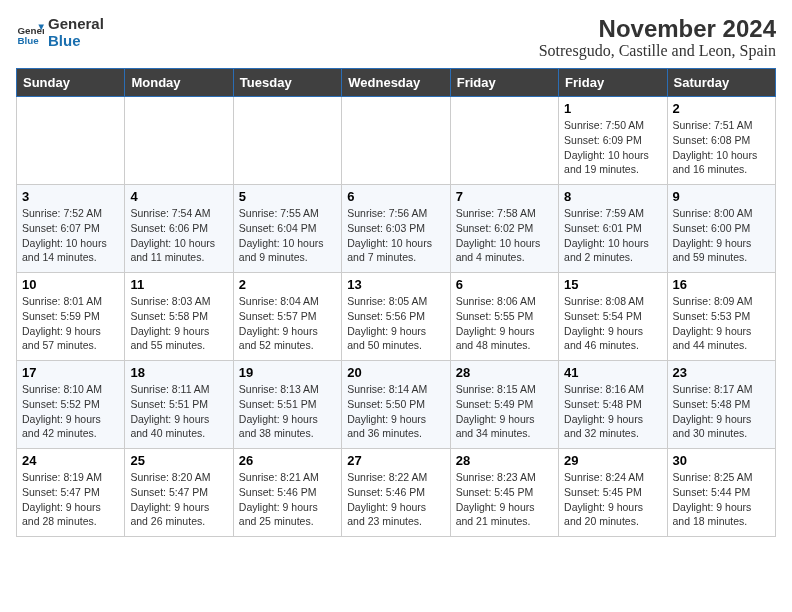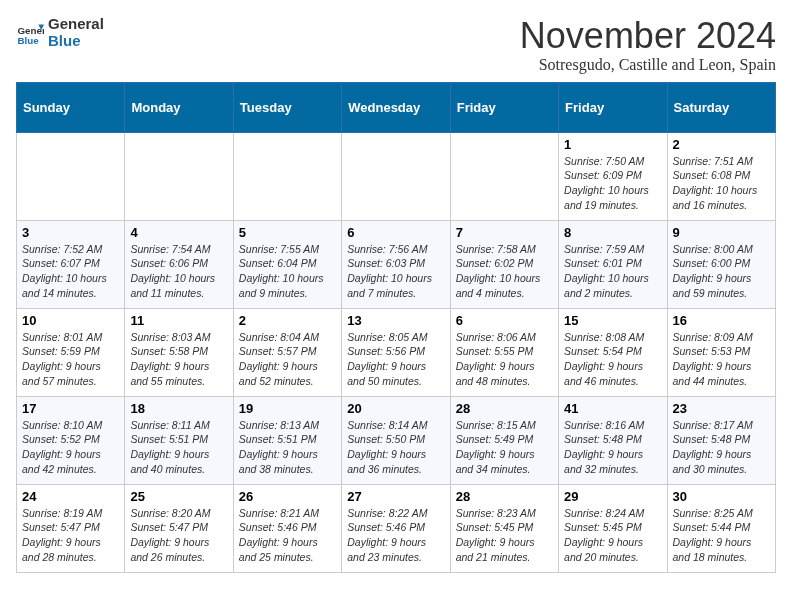--- a/index.html
+++ b/index.html
@@ -22,41 +22,41 @@
       gap: 4px;
     }
     .logo-icon {
       width: 28px;
       height: 28px;
     }
     .title-area {
       text-align: right;
     }
     .month-title {
-      font-size: 36px;
-      font-weight: normal;
+      font-size: 24px;
+      font-weight: bold;
       color: #333;
       line-height: 1.1;
     }
     .location-title {
       font-size: 16px;
       color: #333;
       font-weight: normal;
       font-family: Liberation Serif, serif;
     }
     .calendar-table {
       width: 100%;
       border-collapse: collapse;
       font-size: 11px;
     }
     .calendar-table th {
-      background-color: #0369a1;
+      background-color: #404040;
       color: white;
       text-align: left;
-      padding: 17px 6px;
+      padding: 6px 6px;
       font-size: 13px;
       font-weight: bold;
       border: 1px solid #2a6db5;
     }
     .calendar-table td {
       border: 1px solid #ccc;
       vertical-align: top;
       padding: 4px 5px;
       width: calc(100% / 7);
       min-height: 80px;
@@ -68,21 +68,20 @@
     .day-number {
       font-weight: bold;
       font-size: 13px;
       display: block;
       margin-bottom: 2px;
     }
     .day-info {
       color: #333;
       font-size: 10.5px;
       line-height: 1.4;
-      font-style: italic;
     }
     .empty-cell {
       background: #fff;
     }
     .week-row td {
       height: 88px;
     }
   </style>
 </head>
 <body>

